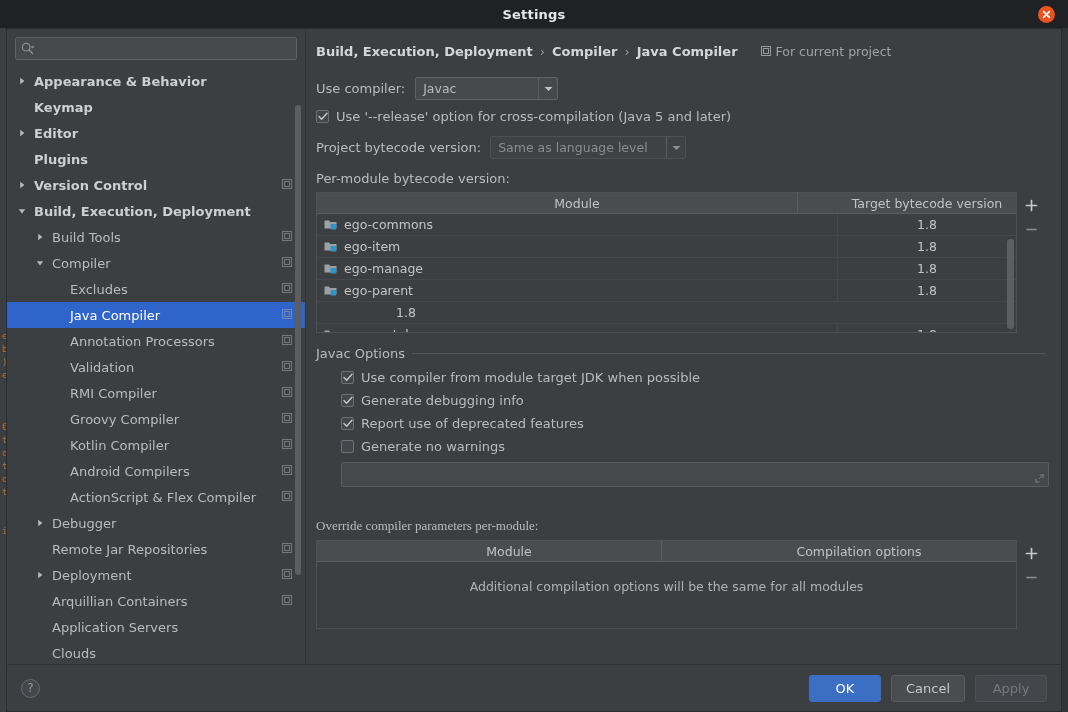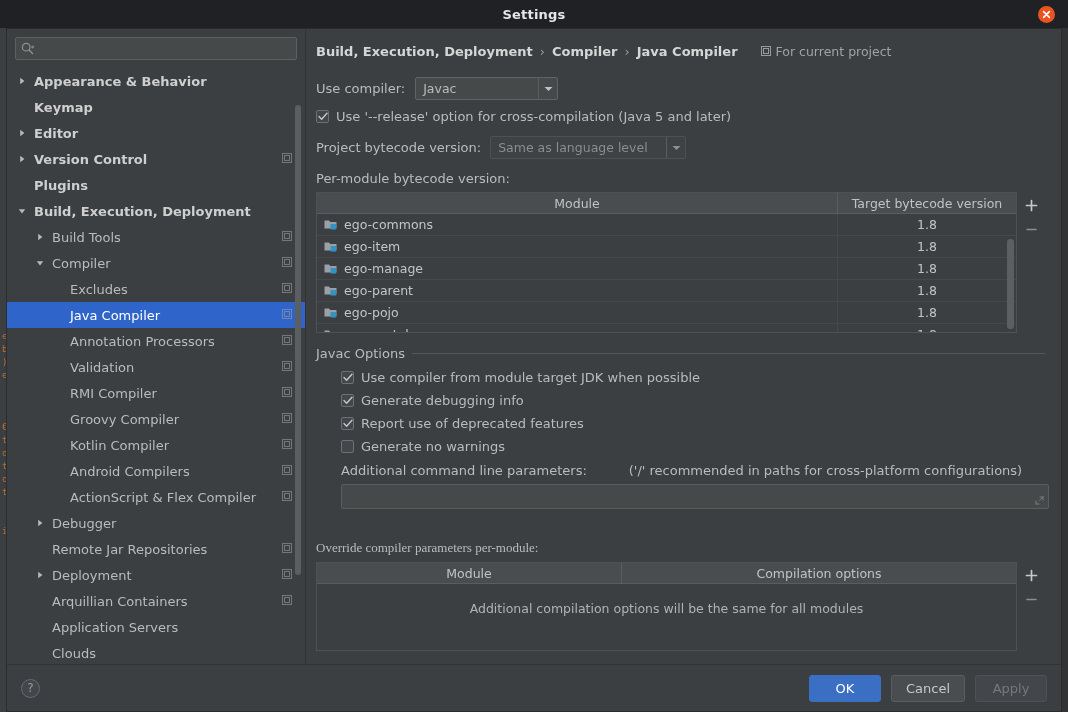--- a/index.html
+++ b/index.html
@@ -167,21 +167,21 @@
   .table-label { font-size: 13px; color: #bbbbbb; margin-bottom: 6px; }
   .tbl-outer { display: flex; }
   .tbl {
     flex: 1; border: 1px solid #4f5254; background: #3c3f41;
     position: relative; overflow: hidden;
   }
   .thead { display: flex; height: 21px; background: #4a4d4f;
            border-bottom: 1px solid #5a5d5f; }
   .th {
     display: flex; align-items: center; justify-content: center;
-    font-size: 12.5px; color: #c2c2c2;
+    font-size: 12.5px; color: #c2c2c2; margin-left: 40px;
   }
   .th.mod { flex: 1; border-right: 1px solid #5a5d5f; }
   .th.ver { width: 178px; }
   .tbody { }
   .trow { display: flex; height: 22px; border-bottom: 1px solid #46494b; }
   .td-mod {
     flex: 1; display: flex; align-items: center; gap: 6px;
     padding-left: 7px; border-right: 1px solid #46494b;
     font-size: 12.5px; color: #c4c4c4;
   }
@@ -292,34 +292,34 @@
           </div>
           <div class="tree-row bold" style="padding-left: 8px;">
             <span class="arrow">
               <svg width="8" height="8" viewBox="0 0 8 8">
                 <path d="M2.2 0.8 L6.4 4 L2.2 7.2 Z" fill="#b6b9bb"></path>
               </svg>
             </span>
             <span class="tree-label" style="margin-left: 5px;">Editor</span>
           </div>
           <div class="tree-row bold" style="padding-left: 8px;">
+            <span class="arrow none"></span>
+            <span class="tree-label" style="margin-left: 5px;">Plugins</span>
+          </div>
+          <div class="tree-row bold" style="padding-left: 8px;">
             <span class="arrow">
               <svg width="8" height="8" viewBox="0 0 8 8">
                 <path d="M2.2 0.8 L6.4 4 L2.2 7.2 Z" fill="#b6b9bb"></path>
               </svg>
             </span>
             <span class="tree-label" style="margin-left: 5px;">Version Control</span>
             <svg width="12" height="12" viewBox="0 0 12 12" class="copy-ic">
               <rect x="1.5" y="1.5" width="9" height="9" fill="none" stroke="#9a9d9f" stroke-width="1"></rect>
               <rect x="3.5" y="3.5" width="5" height="5" fill="none" stroke="#9a9d9f" stroke-width="1"></rect>
             </svg>
-          </div>
-          <div class="tree-row bold" style="padding-left: 8px;">
-            <span class="arrow none"></span>
-            <span class="tree-label" style="margin-left: 5px;">Plugins</span>
           </div>
           <div class="tree-row bold" style="padding-left: 8px;">
             <span class="arrow">
               <svg width="8" height="8" viewBox="0 0 8 8">
                 <path d="M0.8 2.2 L7.2 2.2 L4 6.4 Z" fill="#b6b9bb"></path>
               </svg>
             </span>
             <span class="tree-label" style="margin-left: 5px;">Build, Execution, Deployment</span>
           </div>
           <div class="tree-row" style="padding-left: 26px;">
@@ -560,27 +560,20 @@
                 <div class="td-mod">
                   <svg width="14" height="13" viewBox="0 0 14 13">
                     <path d="M0.5 2.5 H5 L6.2 4 H12.5 V10.5 H0.5 Z" fill="#9aa0a6"></path>
                     <rect x="6.5" y="6" width="5.5" height="5.5" fill="#3592c4"></rect>
                   </svg>
                   <span>ego-parent</span>
                 </div>
                 <div class="td-ver">1.8</div>
               </div>
               <div class="trow">
-                <div class="td-mod">
-                  <svg width="14" height="13" viewBox="0 0 14 13">
-                    <path d="M0.5 2.5 H5 L6.2 4 H12.5 V10.5 H0.5 Z" fill="#9aa0a6"></path>
-                    <rect x="6.5" y="6" width="5.5" height="5.5" fill="#3592c4"></rect>
-                  </svg>
-                  <span>ego-pojo</span>
-                </div>
                 <div class="td-ver">1.8</div>
               </div>
               <div class="trow">
                 <div class="td-mod">
                   <svg width="14" height="13" viewBox="0 0 14 13">
                     <path d="M0.5 2.5 H5 L6.2 4 H12.5 V10.5 H0.5 Z" fill="#9aa0a6"></path>
                     <rect x="6.5" y="6" width="5.5" height="5.5" fill="#3592c4"></rect>
                   </svg>
                   <span>ego-portal</span>
                 </div>
@@ -635,24 +628,20 @@
                   </svg>
                 </span>
                 <span class="cb-label">Report use of deprecated features</span>
               </div>
               <div class="cb-row">
                 <span class="cbox"></span>
                 <span class="cb-label">Generate no warnings</span>
               </div>
             </div>
 
-          <div class="params-line">
-            <span class="params-label">Additional command line parameters:</span>
-            <span class="params-hint">('/' recommended in paths for cross-platform configurations)</span>
-          </div>
           <div class="param-input" style="width:708px;">
             <svg class="param-expand" width="9" height="9" viewBox="0 0 9 9">
               <path d="M8 1 L8 4 M8 1 L5 1 M8 1 L4.5 4.5 M1 8 L1 5 M1 8 L4 8" stroke="#9da0a2" stroke-width="1" fill="none" stroke-linecap="round"></path>
             </svg>
           </div>
         </div>
       </div>
 
       <div class="table-label" style="margin-top:31px;font-family:Liberation Serif, serif;">Override compiler parameters per-module:</div>
       <div class="tbl-outer">

